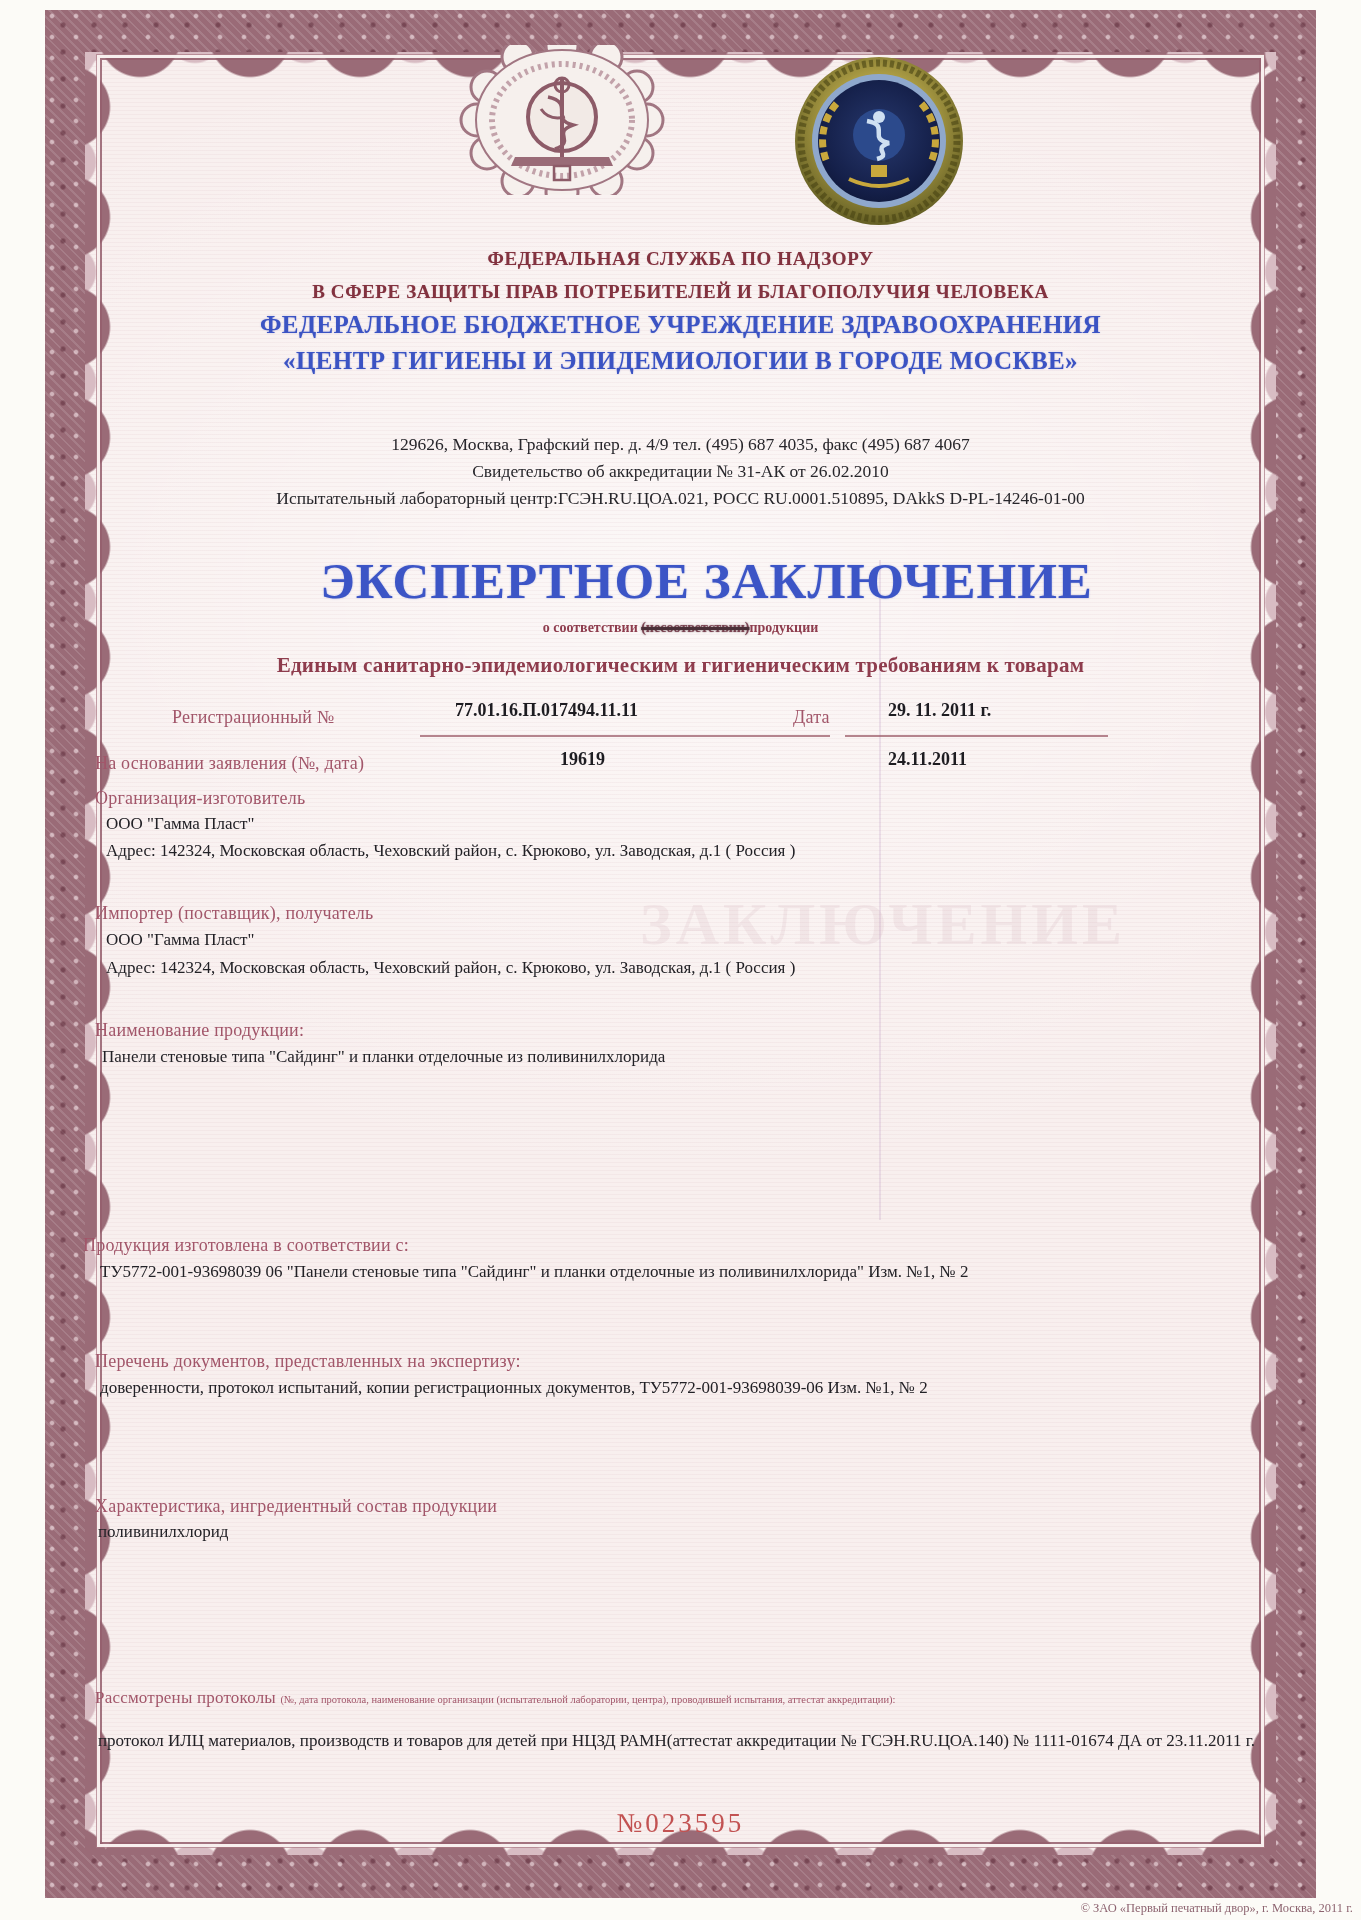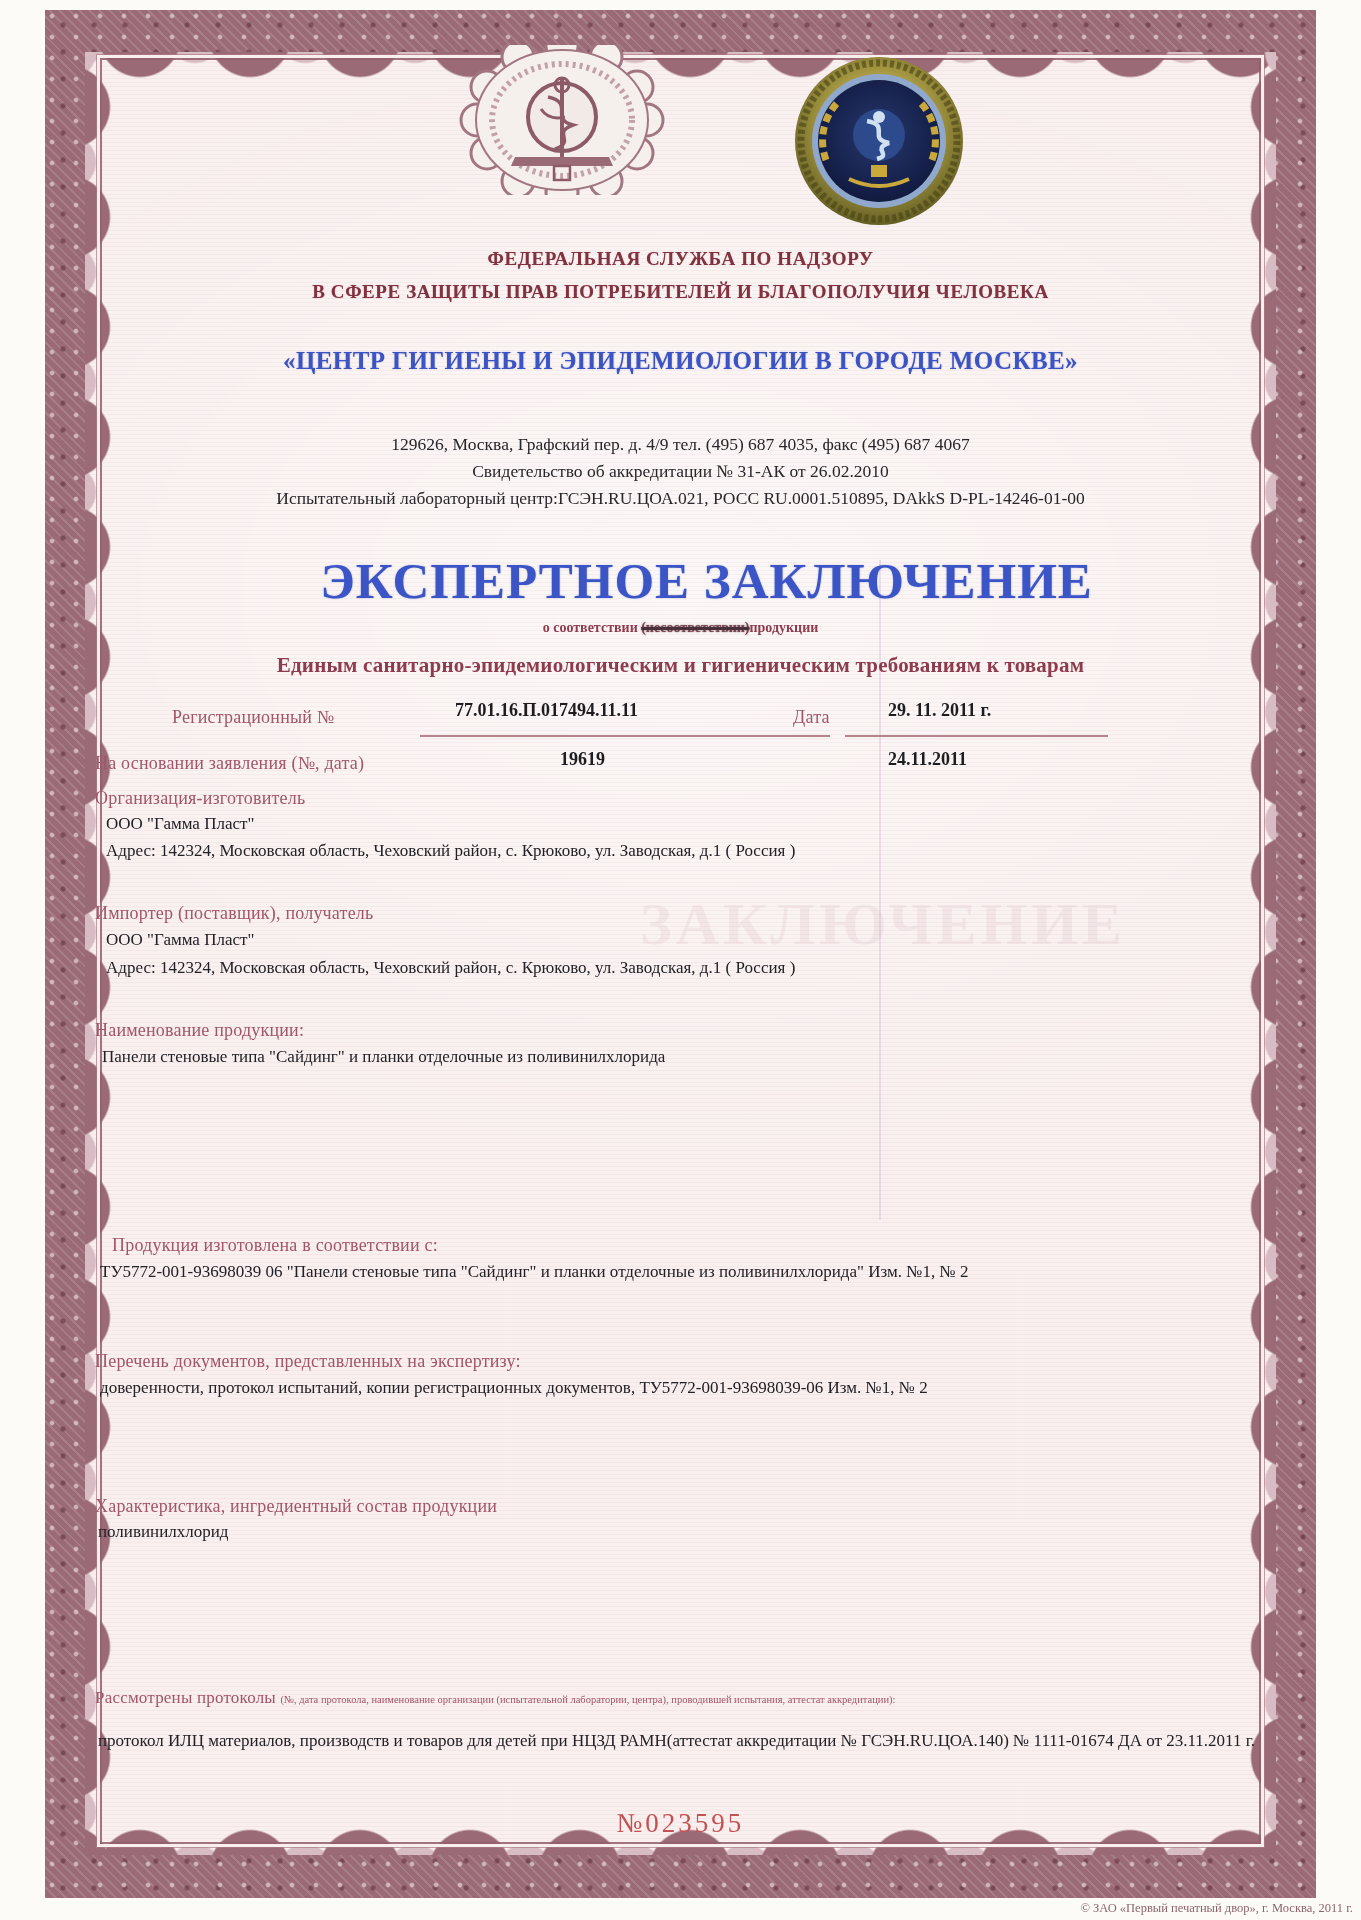--- a/index.html
+++ b/index.html
@@ -146,20 +146,21 @@
     <path d="M139,105 A56 56 0 0 0 126,46" fill="none" stroke="#c9a83c" stroke-width="7" stroke-dasharray="8 5"></path>
     <circle cx="86" cy="80" r="26" fill="#2c4a8c"></circle>
     <path d="M74,66 C98,70 74,84 96,88 C78,94 100,100 84,104" fill="none" stroke="#cfe0f2" stroke-width="4.5"></path>
     <circle cx="86" cy="62" r="6" fill="#cfe0f2"></circle>
     <rect x="78" y="110" width="16" height="12" fill="#c9a83c"></rect>
     <path d="M56,124 q30,14 60,0" fill="none" stroke="#c9a83c" stroke-width="4"></path>
   </svg>
 
   <div class="abs ctr hdr" style="top:248px;">ФЕДЕРАЛЬНАЯ СЛУЖБА ПО НАДЗОРУ</div>
   <div class="abs ctr hdr" style="top:281px;">В СФЕРЕ ЗАЩИТЫ ПРАВ ПОТРЕБИТЕЛЕЙ И БЛАГОПОЛУЧИЯ  ЧЕЛОВЕКА</div>
+  <div class="abs ctr blueorg" style="top:311px;">ФЕДЕРАЛЬНОЕ БЮДЖЕТНОЕ УЧРЕЖДЕНИЕ ЗДРАВООХРАНЕНИЯ</div>
   <div class="abs ctr blueorg" style="top:347px;">«ЦЕНТР ГИГИЕНЫ И ЭПИДЕМИОЛОГИИ В ГОРОДЕ МОСКВЕ»</div>
 
   <div class="abs ctr blk" style="top:434px; font-size:17.5px;">129626, Москва, Графский пер. д. 4/9 тел. (495) 687 4035, факс (495) 687 4067</div>
   <div class="abs ctr blk" style="top:461px; font-size:17.5px;">Свидетельство об аккредитации № 31-АК от 26.02.2010</div>
   <div class="abs ctr blk" style="top:488px; font-size:17.5px;font-family:Liberation Serif, serif;">Испытательный лабораторный центр:ГСЭН.RU.ЦОА.021, РОСС RU.0001.510895, DAkkS D-PL-14246-01-00</div>
 
   <div class="ghost" style="left:640px; top:890px;">ЗАКЛЮЧЕНИЕ</div>
 
   <div class="abs ctr title-main" style="top:552px;">ЭКСПЕРТНОЕ ЗАКЛЮЧЕНИЕ</div>
   <div class="abs ctr subline" style="top:620px;">
@@ -182,21 +183,21 @@
   <div class="abs body-val" style="left:106px; top:814px;">ООО "Гамма Пласт"</div>
   <div class="abs body-val" style="left:106px; top:841px;">Адрес: 142324, Московская область, Чеховский район, с. Крюково, ул. Заводская, д.1 ( Россия )</div>
 
   <div class="abs label" style="left:95px; top:903px;">Импортер (поставщик), получатель</div>
   <div class="abs body-val" style="left:106px; top:930px;">ООО "Гамма Пласт"</div>
   <div class="abs body-val" style="left:106px; top:958px;">Адрес: 142324, Московская область, Чеховский район, с. Крюково, ул. Заводская, д.1 ( Россия )</div>
 
   <div class="abs label" style="left:95px; top:1020px;">Наименование продукции:</div>
   <div class="abs body-val" style="left:102px; top:1047px;">Панели стеновые типа "Сайдинг" и планки отделочные из поливинилхлорида</div>
 
-  <div class="abs label" style="left:112px; top:1235px;">Продукция изготовлена в соответствии с:</div>
+  <div class="abs label" style="left:83px; top:1235px;">Продукция изготовлена в соответствии с:</div>
   <div class="abs body-val" style="left:100px; top:1262px;">ТУ5772-001-93698039 06 "Панели стеновые типа "Сайдинг" и планки отделочные из поливинилхлорида" Изм. №1, № 2</div>
 
   <div class="abs label" style="left:95px; top:1351px;">Перечень документов, представленных на экспертизу:</div>
   <div class="abs body-val" style="left:100px; top:1378px;">доверенности, протокол испытаний, копии регистрационных документов, ТУ5772-001-93698039-06 Изм. №1, № 2</div>
 
   <div class="abs label" style="left:95px; top:1496px;">Характеристика, ингредиентный состав продукции</div>
   <div class="abs body-val" style="left:98px; top:1522px;">поливинилхлорид</div>
 
   <div class="abs" style="left:95px; top:1688px; width:1170px;">
     <span class="label" style="font-size:17px;">Рассмотрены протоколы </span><span class="smalllabel">(№, дата протокола, наименование организации (испытательной лаборатории, центра), проводившей испытания, аттестат аккредитации):</span>

